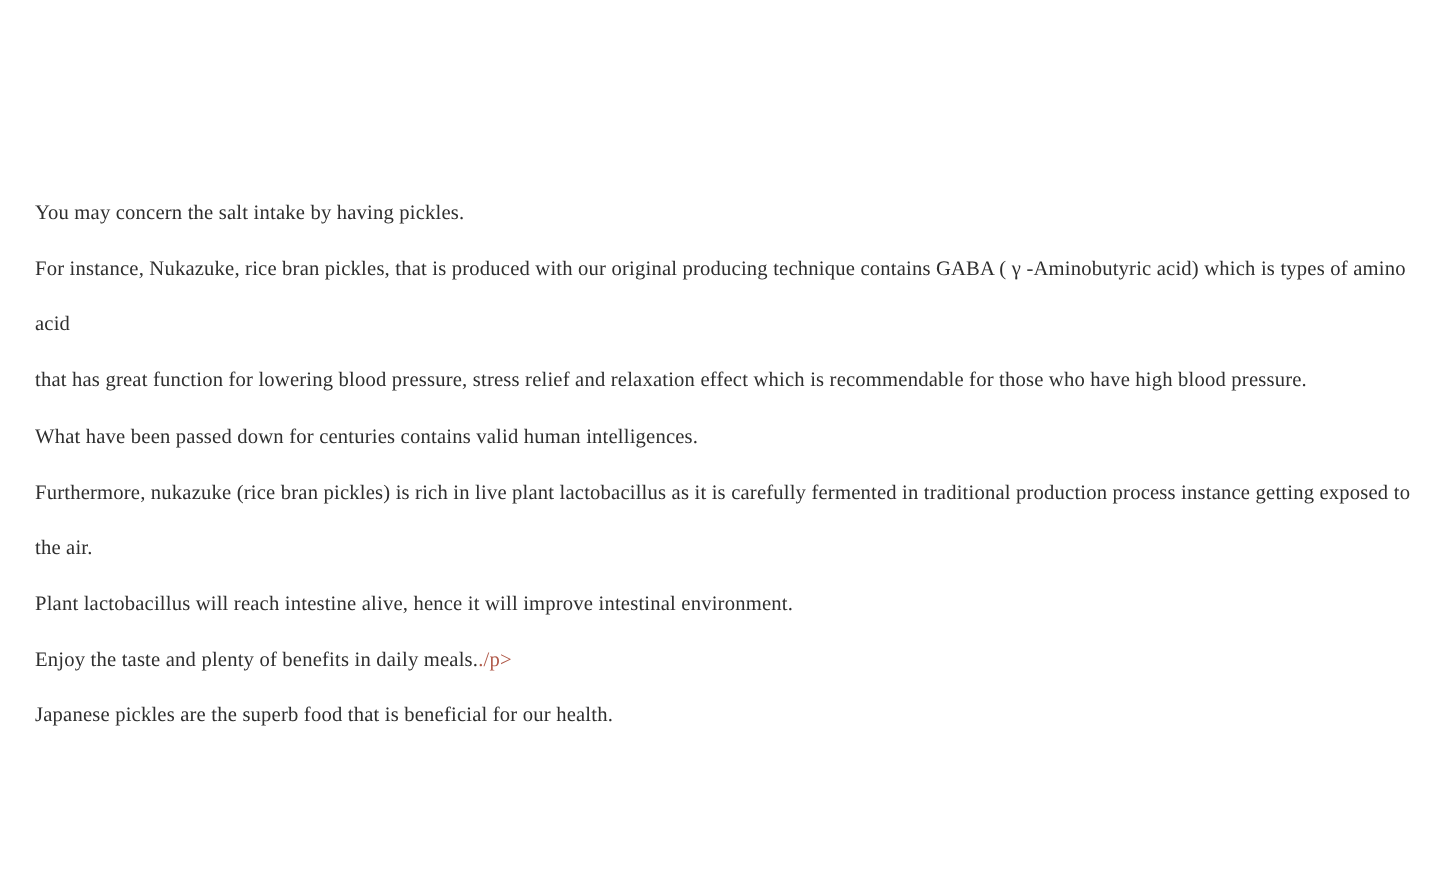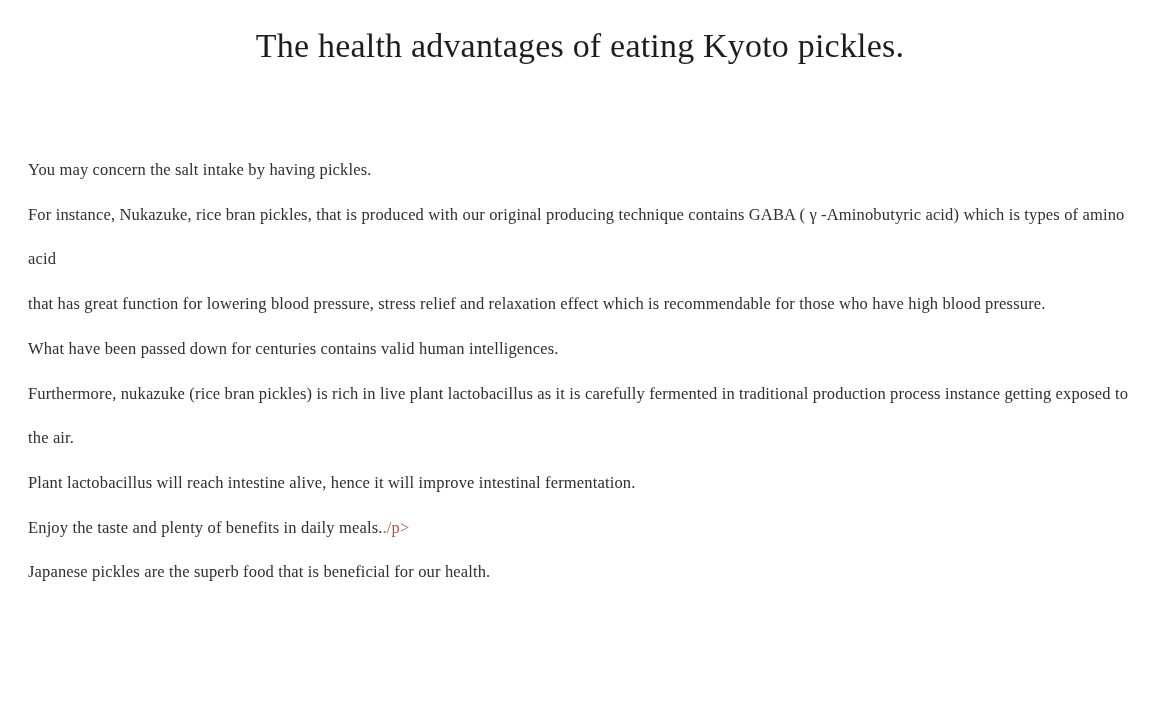--- a/index.html
+++ b/index.html
@@ -50,36 +50,35 @@
   }
   .para .tail-tag {
     color: #b05a4a;
   }
 </style>
 </head>
 <body>
 
 <div class="page">
 
-  <h1 class="article-title">The health advantages of eating Kyoto pickles.</h1>
 
   <div class="body-copy">
 
     <p class="para">You may concern the salt intake by having pickles.</p>
 
 
     <p class="para">For instance, Nukazuke, rice bran pickles, that is produced with our original producing technique contains GABA ( γ -Aminobutyric acid) which is types of amino acid</p>
 
     <p class="para">that has great function for lowering blood pressure, stress relief and relaxation effect which is recommendable for those who have high blood pressure.</p>
 
 
     <p class="para">What have been passed down for centuries contains valid human intelligences.</p>
 
     <p class="para">Furthermore, nukazuke (rice bran pickles) is rich in live plant lactobacillus as it is carefully fermented in traditional production process instance getting exposed to the air.</p>
 
-    <p class="para">Plant lactobacillus will reach intestine alive, hence it will improve intestinal fermentation.</p>
+    <p class="para">Plant lactobacillus will reach intestine alive, hence it will improve intestinal environment.</p>
 
     <p class="para"><span>Enjoy the taste and plenty of benefits in daily meals.</span><span class="tail-tag">./p&gt;</span></p>
 
     <p class="para">Japanese pickles are the superb food that is beneficial for our health.</p>
 
   </div>
 </div>
 
 </body></html>

